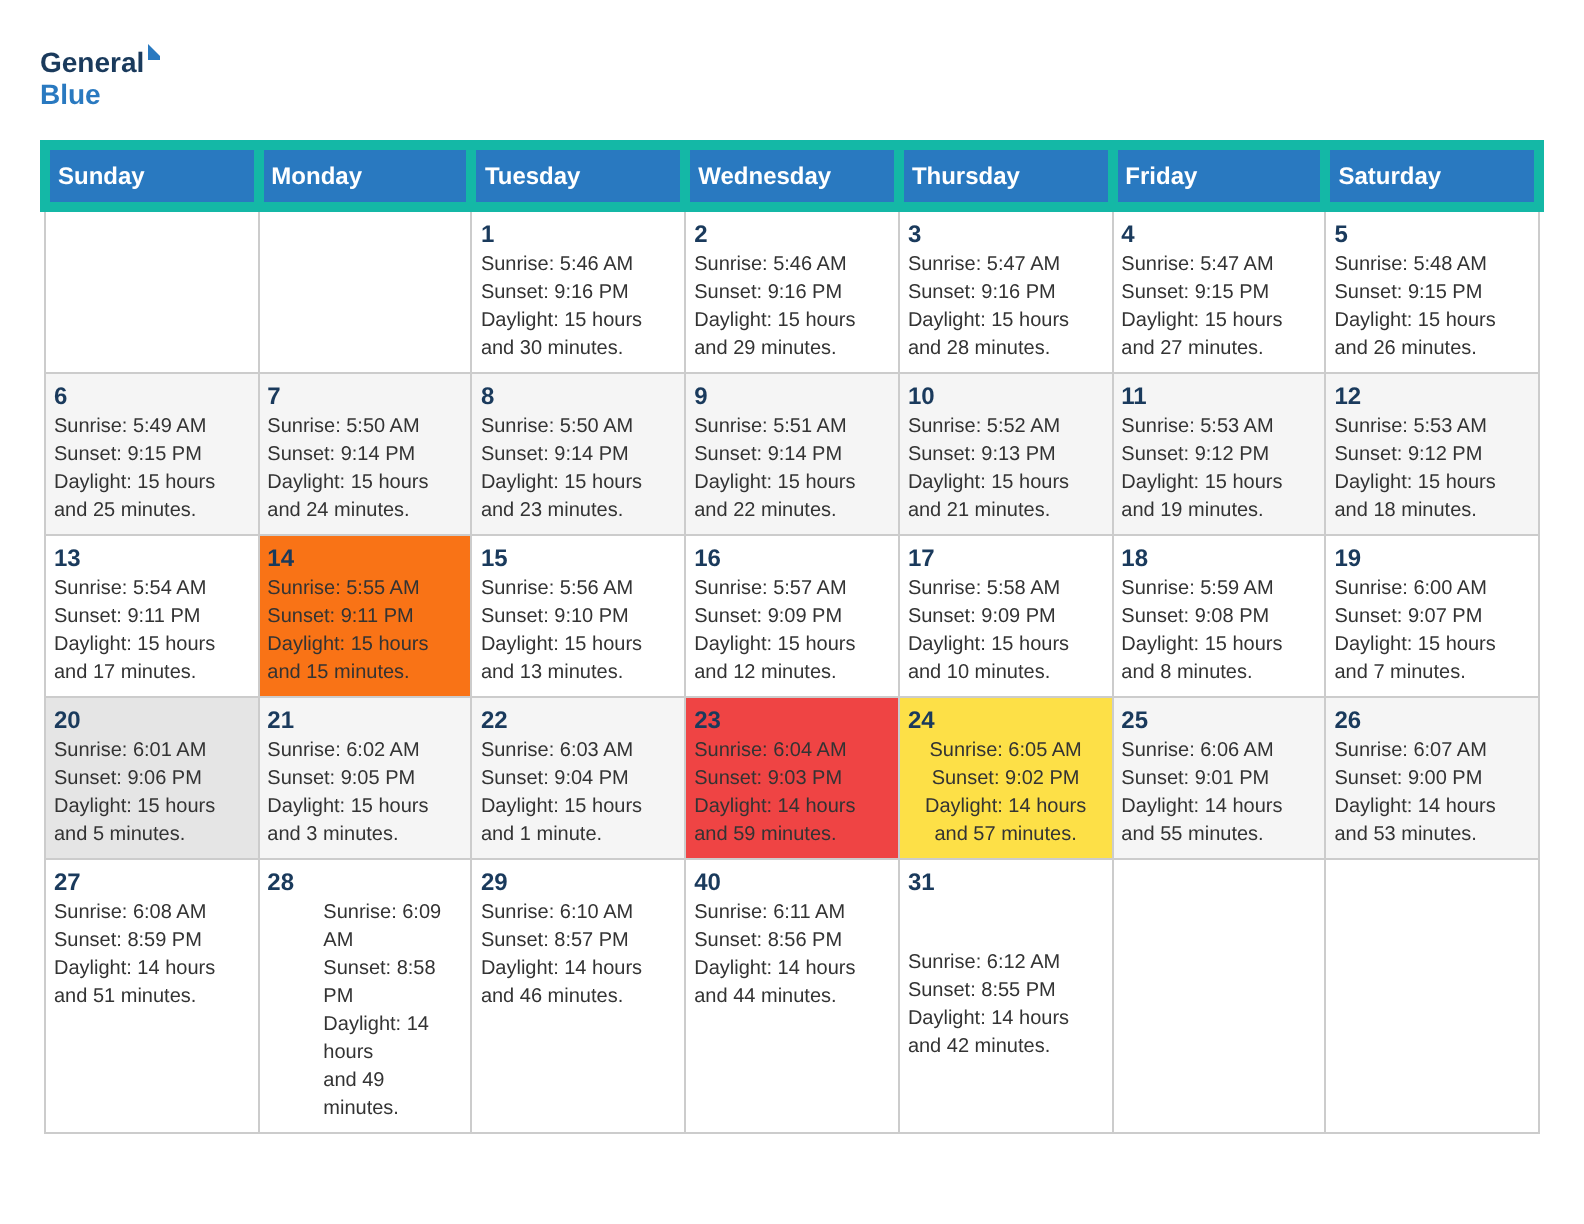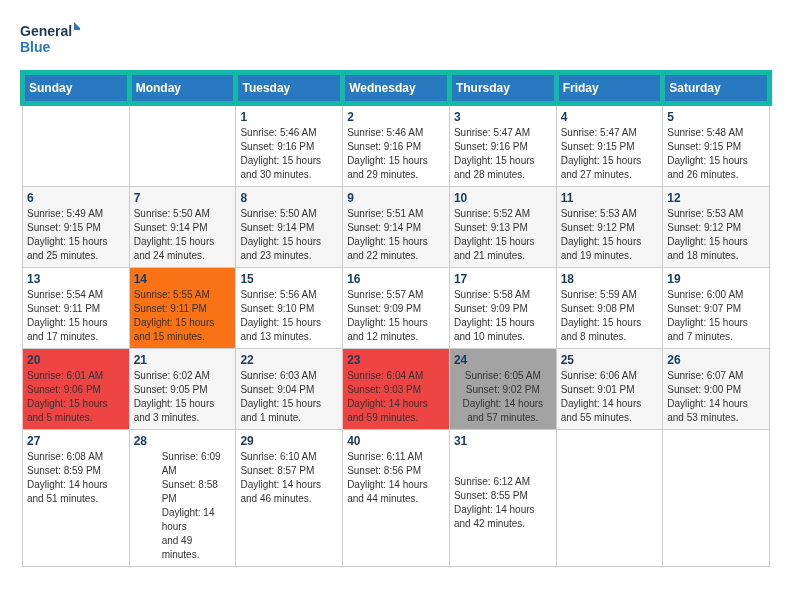--- a/index.html
+++ b/index.html
@@ -238,21 +238,21 @@
         </td>
         <td style="background: rgb(255, 255, 255);">
           <span class="day-num">19</span>
           <div class="day-info" style="white-space: pre-line;">Sunrise: 6:00 AM
 Sunset: 9:07 PM
 Daylight: 15 hours
 and 7 minutes.</div>
         </td>
       </tr>
       <tr>
-        <td style="background: #ef4444;">
+        <td style="background: #e5e5e5;">
           <span class="day-num">20</span>
           <div class="day-info" style="white-space: pre-line;">Sunrise: 6:01 AM
 Sunset: 9:06 PM
 Daylight: 15 hours
 and 5 minutes.</div>
         </td>
         <td style="background: rgb(245, 245, 245);">
           <span class="day-num">21</span>
           <div class="day-info" style="white-space: pre-line;">Sunrise: 6:02 AM
 Sunset: 9:05 PM
@@ -266,21 +266,21 @@
 Daylight: 15 hours
 and 1 minute.</div>
         </td>
         <td style="background: #ef4444;">
           <span class="day-num">23</span>
           <div class="day-info" style="white-space: pre-line;">Sunrise: 6:04 AM
 Sunset: 9:03 PM
 Daylight: 14 hours
 and 59 minutes.</div>
         </td>
-        <td style="background: #a3a3a3;">
+        <td style="background: #fde047;">
           <span class="day-num">24</span>
           <div class="day-info" style="white-space: pre-line; text-align: center;">Sunrise: 6:05 AM
 Sunset: 9:02 PM
 Daylight: 14 hours
 and 57 minutes.</div>
         </td>
         <td style="background: rgb(245, 245, 245);">
           <span class="day-num">25</span>
           <div class="day-info" style="white-space: pre-line;">Sunrise: 6:06 AM
 Sunset: 9:01 PM

